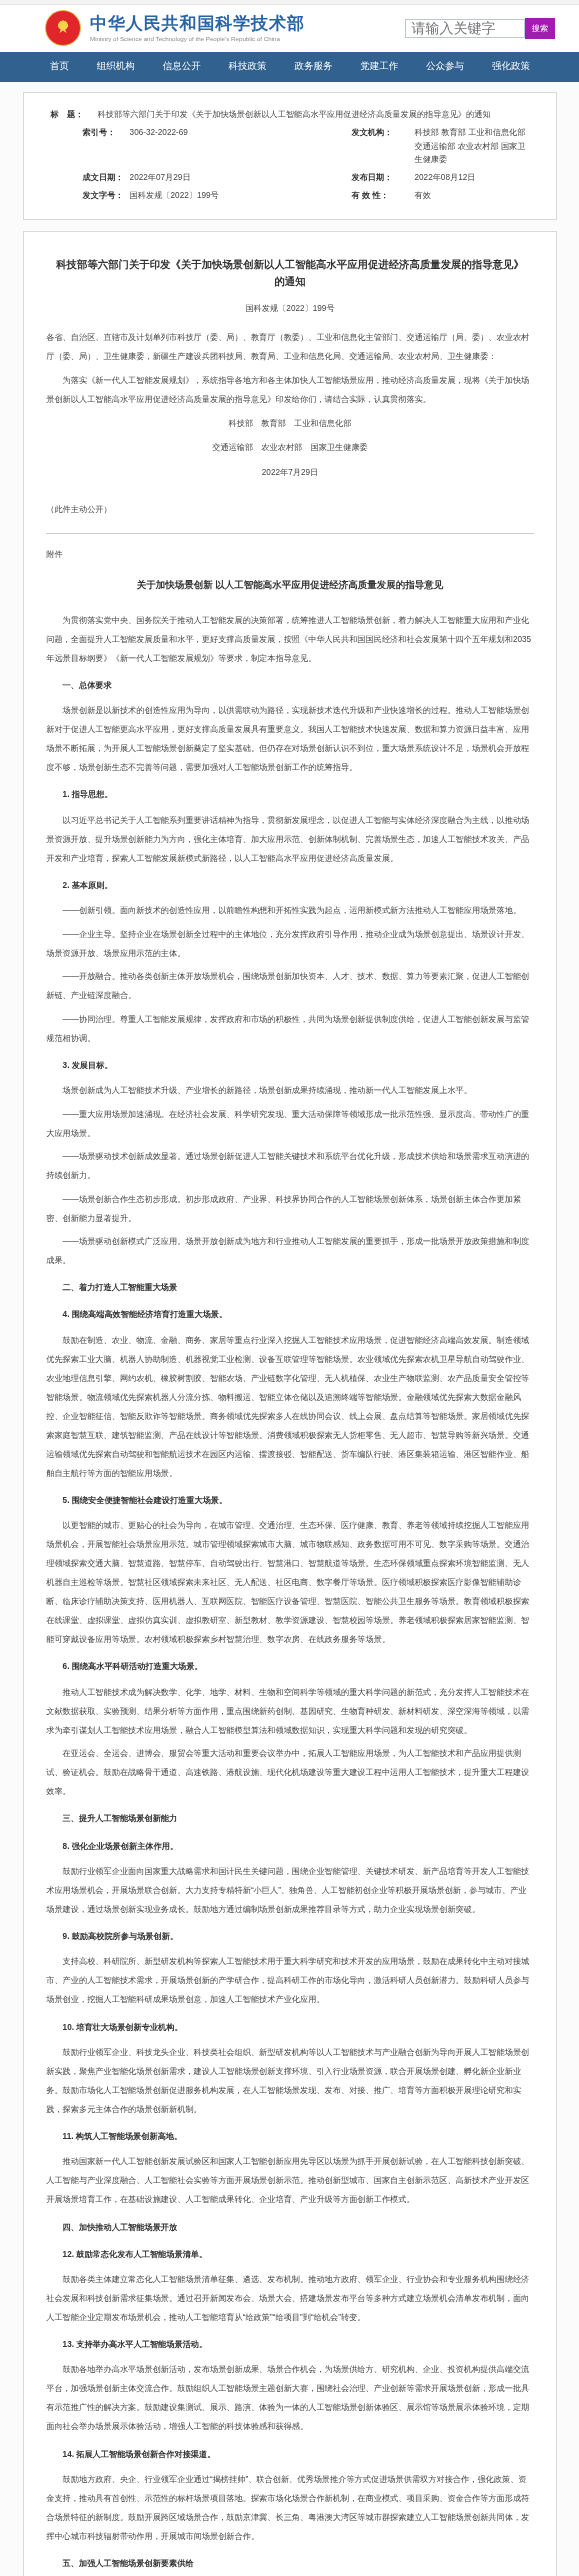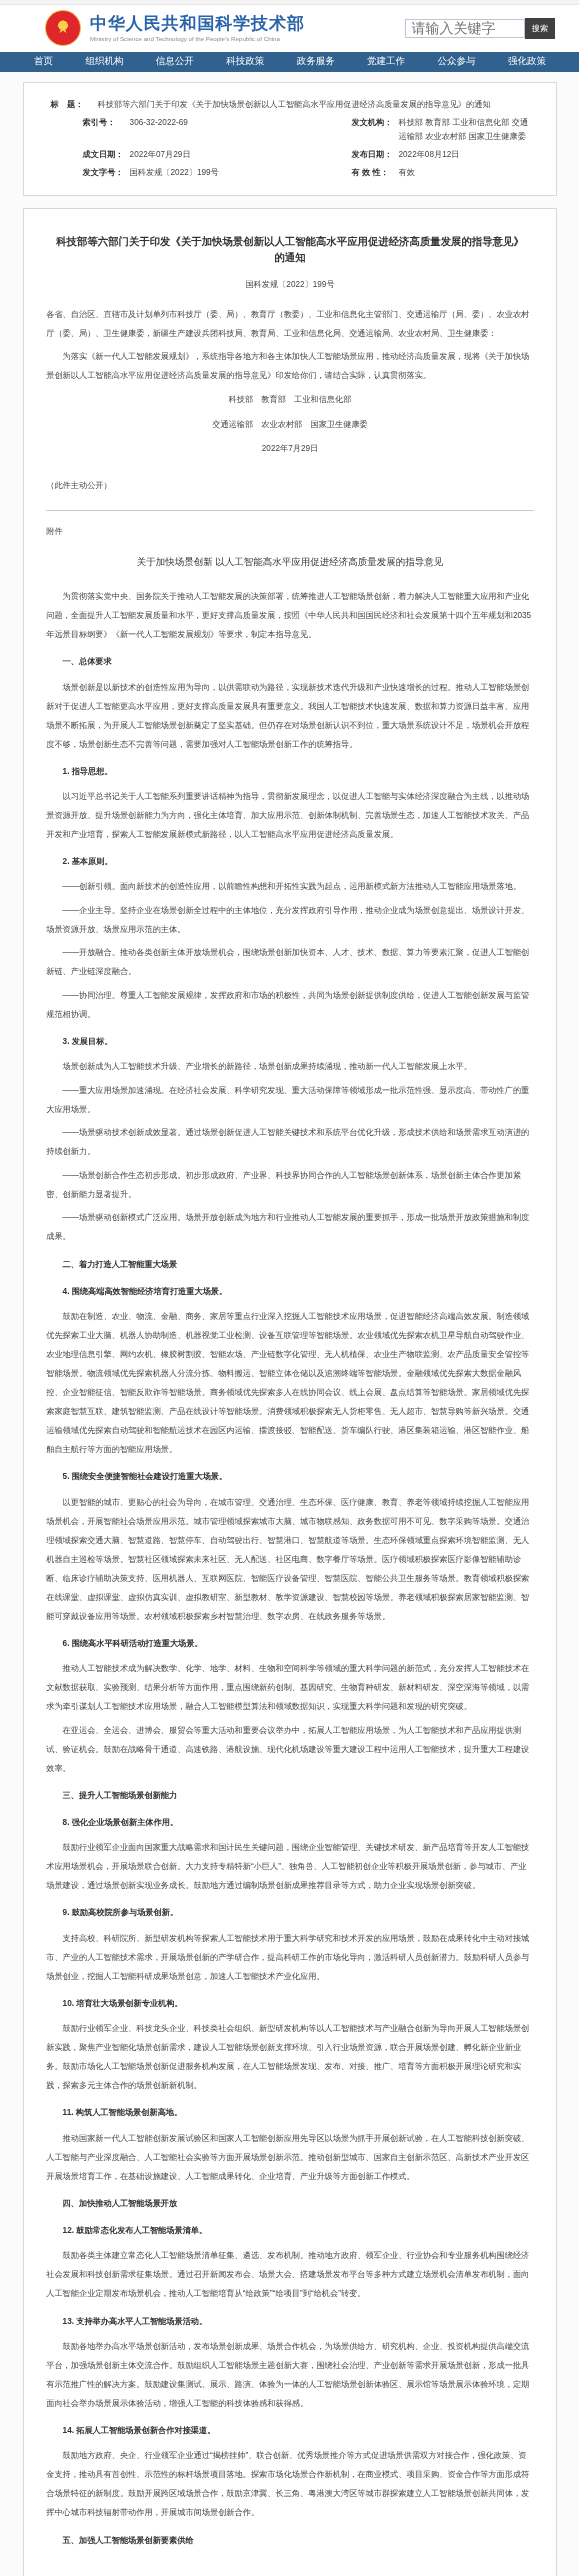--- a/index.html
+++ b/index.html
@@ -16,51 +16,51 @@
   .header { height:47px; background:#fff; display:flex; align-items:center; padding:0 25px 0 45px; }
   .emblem { width:36px; height:36px; border-radius:50%;
     background:radial-gradient(circle at 50% 42%, #f7d04b 0 18%, #e0262a 19% 100%);
     border:1.8px solid #e8b93c; display:flex; align-items:center; justify-content:center;
     color:#f9d34d; font-size:14.5px; flex:0 0 auto; }
   .titles { margin-left:9px; flex:1 1 auto; }
   .site-name { color:#2a64a8; font-size:17px; font-weight:bold; letter-spacing:0.9px; line-height:20px; }
   .site-sub { color:#8a8a8a; font-size:6.2px; margin-top:1.8px; }
   .search { display:flex; align-items:center; }
   .search input { width:120px; height:19px; border:0.9px solid #b9c7d6; font-size:14px; padding:0 5.4px; color:#999; outline:none; }
-  .search .btn { width:30px; height:21px; background:#404040; color:#fff; font-size:8.2px; border:none;
+  .search .btn { width:30px; height:21px; background:#a21caf; color:#fff; font-size:8.2px; border:none;
     display:flex; align-items:center; justify-content:center; cursor:pointer; }
 
   
-  .navbar { height:20px; background:#31618f; display:flex; align-items:center; justify-content:space-between; padding:0 34px; }
+  .navbar { height:30px; background:#31618f; display:flex; align-items:center; justify-content:space-between; padding:0 50px; }
   .nav-item { color:#ffffff; font-size:9.5px; cursor:pointer; white-space:nowrap; }
 
   
   .pagebg { background:#fbfbfb; padding:10px 22.6px 0 22.6px; min-height:2500px; }
   .card { background:#fff; border:0.9px solid #d9d9d9; }
   .meta-card { padding:11px 27px 11px 27px; }
   .meta-row { display:flex; font-size:8.2px; line-height:13.6px; margin:4.5px 0; }
   .meta-cell { display:flex;margin-left:32px; }
   .meta-cell.c1 { width:57%; padding-right:7.2px; }
-  .meta-cell.c2 { width:43%; }
+  .meta-cell.c2 { width:43%;gap:16px; }
   .meta-label { font-weight:bold; color:#333; flex:0 0 47px; white-space:nowrap; }
   .meta-value { color:#444; }
 
   .doc-card { margin-top:11.8px; padding:25px 22.6px 27px 22.6px; min-height:2319px; }
   .doc-title { text-align:center; font-size:10.4px; font-weight:bold; color:#333; line-height:16.3px; padding:0 9px; }
   .doc-number { text-align:center; font-size:8.2px; color:#444; margin-top:12.7px; margin-bottom:14.5px; }
 
   .blk-p, .blk-addr, .blk-h1, .blk-h2, .blk-sign, .blk-note, .blk-attach, .blk-title2 {
     font-size:8.2px; line-height:19px; color:#444; margin:4.5px 0; }
   .blk-p { text-indent:2em; }
   .blk-h1, .blk-h2 { font-weight:bold; color:#333; text-indent:2em; margin-top:8.2px; margin-bottom:6.3px; }
   .blk-sign { text-align:center; margin:5.4px 0; }
   .blk-note { margin-top:18px; }
   .blk-hr { border-top:0.9px solid #cccccc; margin:14.5px 0 11px 0; height:0; }
   .blk-attach { margin-top:3.6px; }
-  .blk-title2 { text-align:center; font-weight:normal; font-size:9.5px; color:#333; margin:11px 0 16.3px 0; }
+  .blk-title2 { text-align:center; font-weight:bold; font-size:9.5px; color:#333; margin:11px 0 16.3px 0; }
 </style>
 </head>
 <body>
 
 <div class="topstrip"></div>
 
 <div class="header">
   <div class="emblem">★</div>
   <div class="titles">
     <div class="site-name">中华人民共和国科学技术部</div>

